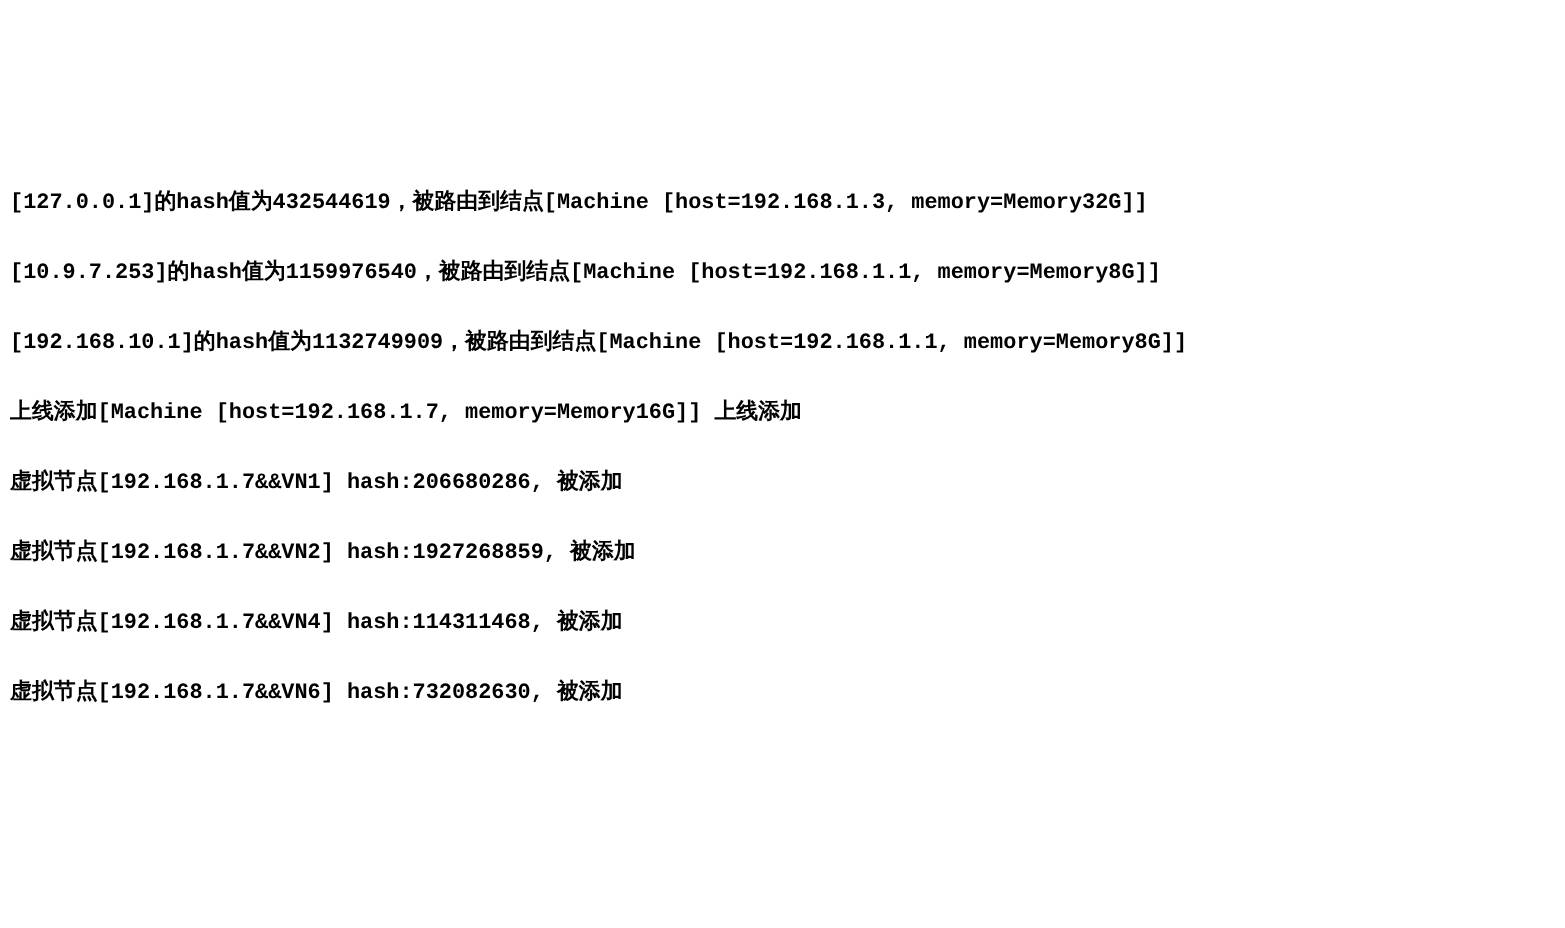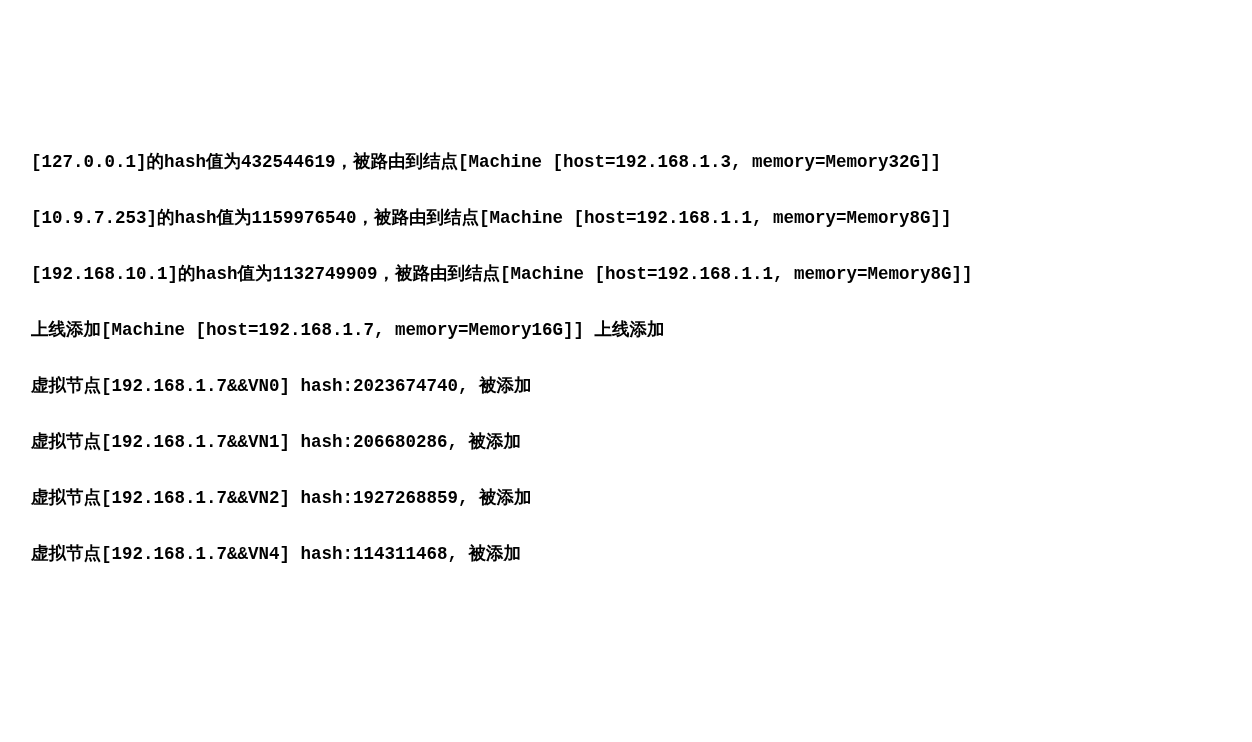--- a/index.html
+++ b/index.html
@@ -8,37 +8,36 @@
       background: #ffffff;
       font-family: "Menlo", "Monaco", "Consolas", "Courier New", monospace;
       font-size: 17.5px;
       line-height: 1.6;
       color: #000000;
       font-weight: 600;
       white-space: pre;
     }
     .line {
       display: block;
-      margin-left: 23px;
     }
   </style>
 </head>
 <body>
 
 
 
 <div>
 <span class="line">[127.0.0.1]的hash值为432544619，被路由到结点[Machine [host=192.168.1.3, memory=Memory32G]]</span>
 <span class="line">[10.9.7.253]的hash值为1159976540，被路由到结点[Machine [host=192.168.1.1, memory=Memory8G]]</span>
 <span class="line">[192.168.10.1]的hash值为1132749909，被路由到结点[Machine [host=192.168.1.1, memory=Memory8G]]</span>
 <span class="line">上线添加[Machine [host=192.168.1.7, memory=Memory16G]] 上线添加</span>
-<span class="line">虚拟节点[192.168.1.7&amp;&amp;VN0] hash:2023674740, 被添加</span>
 <span class="line">虚拟节点[192.168.1.7&amp;&amp;VN1] hash:206680286, 被添加</span>
 <span class="line">虚拟节点[192.168.1.7&amp;&amp;VN2] hash:1927268859, 被添加</span>
 <span class="line">虚拟节点[192.168.1.7&amp;&amp;VN4] hash:114311468, 被添加</span>
+<span class="line">虚拟节点[192.168.1.7&amp;&amp;VN6] hash:732082630, 被添加</span>
 
 
 
 
 
 
 
 
 
 

